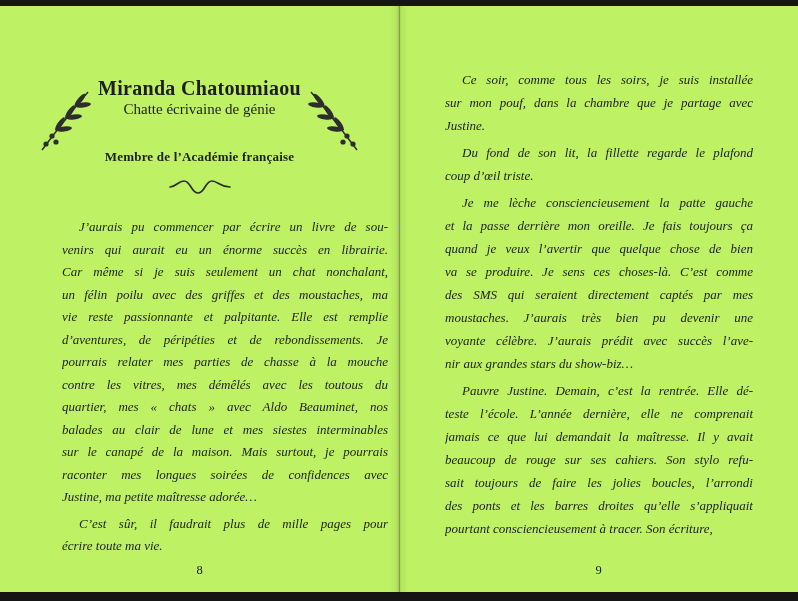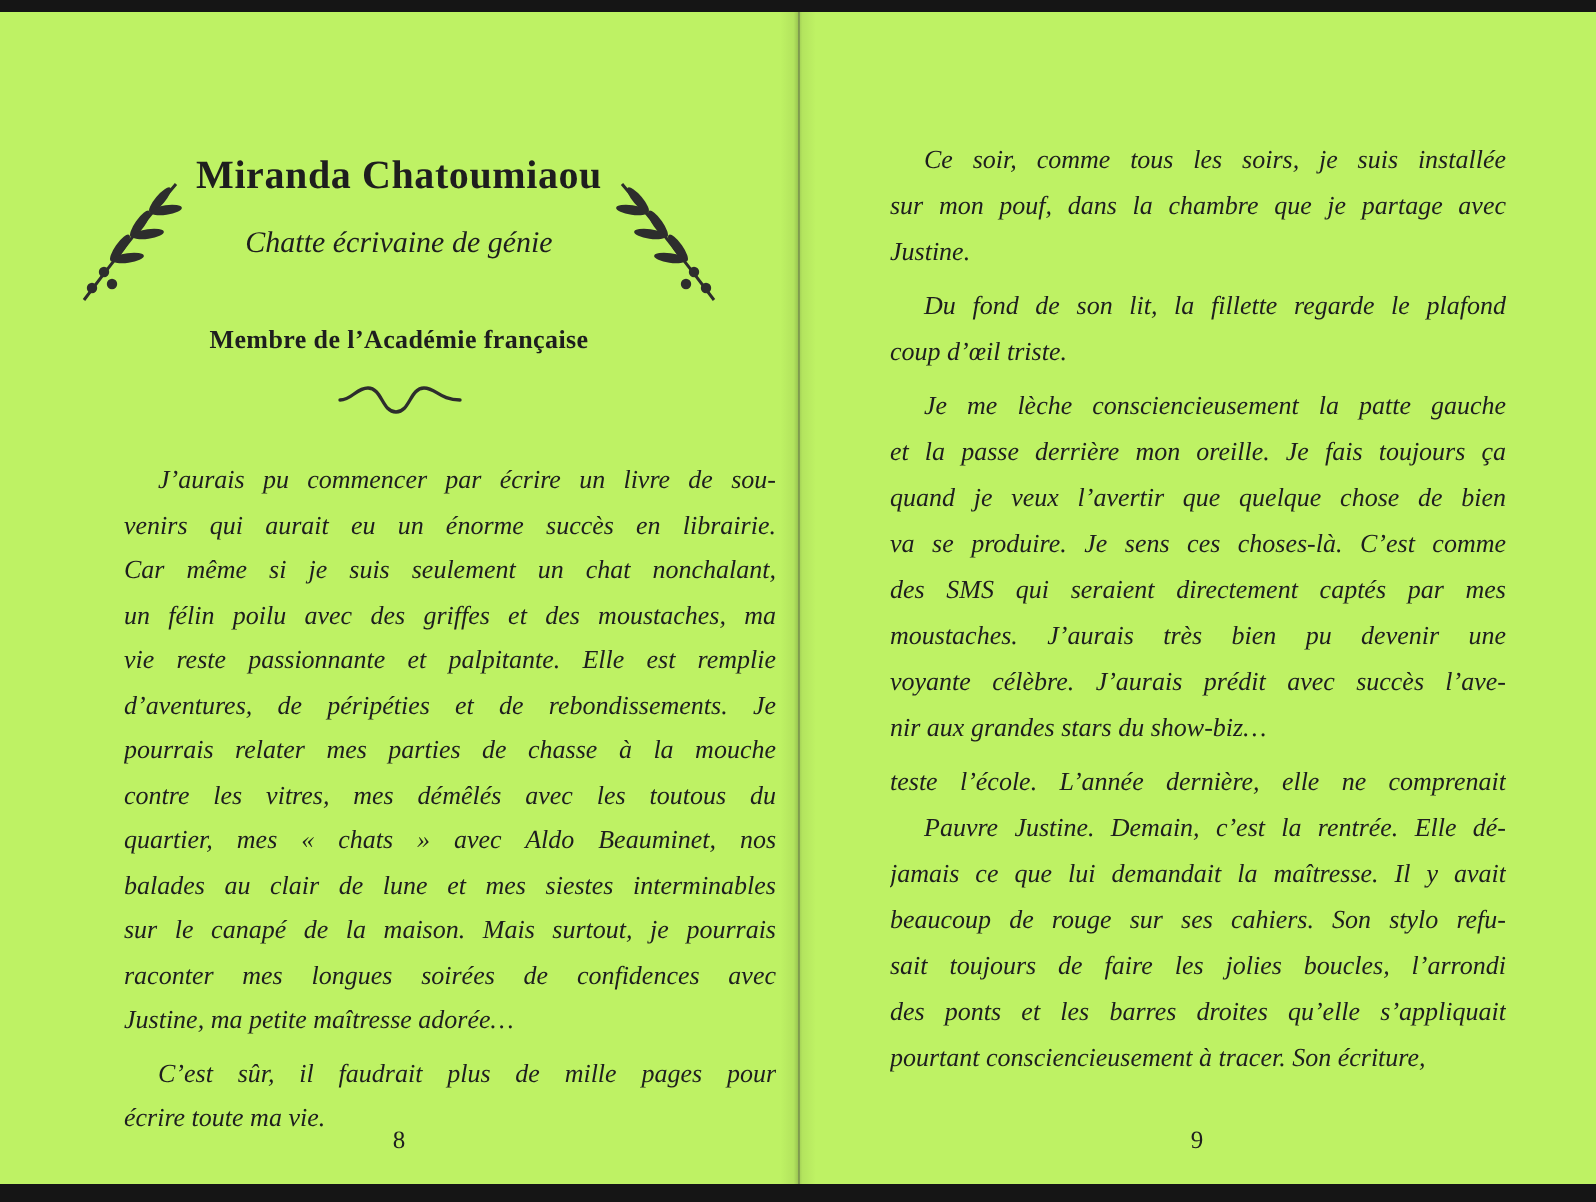--- a/index.html
+++ b/index.html
@@ -29,21 +29,21 @@
   .gutter::after {
     content: ""; position: absolute; left: 50%; top: 0; bottom: 0; width: 1px;
     background: rgba(70,70,70,0.35);
   }
 
   
   .chapter-header { position: relative; text-align: center; padding-top: 70px; }
   .chapter-header h1 {
     margin: 0; font-size: 20px; font-weight: 700; letter-spacing: 0.3px; line-height: 24px;
   }
-  .role { margin-top: 13px; font-style: italic; font-size: 15px; line-height: 18px; }
+  .role { font-size: 15px; line-height: 18px; }
   .affiliation { margin-top: 31px; font-size: 13px; font-weight: 700; line-height: 16px; letter-spacing: 0.2px; }
   .ornament { margin-top: 13px; line-height: 0; }
 
   .branch { position: absolute; top: 80px; width: 58px; height: 68px; }
   .branch svg { width: 100%; height: 100%; }
   .branch-left { left: 36px; }
   .branch-right { right: 36px; transform: scaleX(-1); }
 
   
   .body-text { font-size: 13px; }
@@ -164,22 +164,22 @@
             <div class="line first">Je me lèche consciencieusement la patte gauche</div>
             <div class="line">et la passe derrière mon oreille. Je fais toujours ça</div>
             <div class="line">quand je veux l’avertir que quelque chose de bien</div>
             <div class="line">va se produire. Je sens ces choses-là. C’est comme</div>
             <div class="line">des SMS qui seraient directement captés par mes</div>
             <div class="line">moustaches. J’aurais très bien pu devenir une</div>
             <div class="line">voyante célèbre. J’aurais prédit avec succès l’ave-</div>
             <div class="line plast">nir aux grandes stars du show-biz…</div>
           </div>
           <div class="para">
+            <div class="line first">Pauvre Justine. Demain, c’est la rentrée. Elle dé-</div>
             <div class="line">teste l’école. L’année dernière, elle ne comprenait</div>
-            <div class="line first">Pauvre Justine. Demain, c’est la rentrée. Elle dé-</div>
             <div class="line">jamais ce que lui demandait la maîtresse. Il y avait</div>
             <div class="line">beaucoup de rouge sur ses cahiers. Son stylo refu-</div>
             <div class="line">sait toujours de faire les jolies boucles, l’arrondi</div>
             <div class="line">des ponts et les barres droites qu’elle s’appliquait</div>
             <div class="line plast">pourtant consciencieusement à tracer. Son écriture,</div>
           </div>
         </div>
       <div class="page-number">9</div>
     </section>
 

